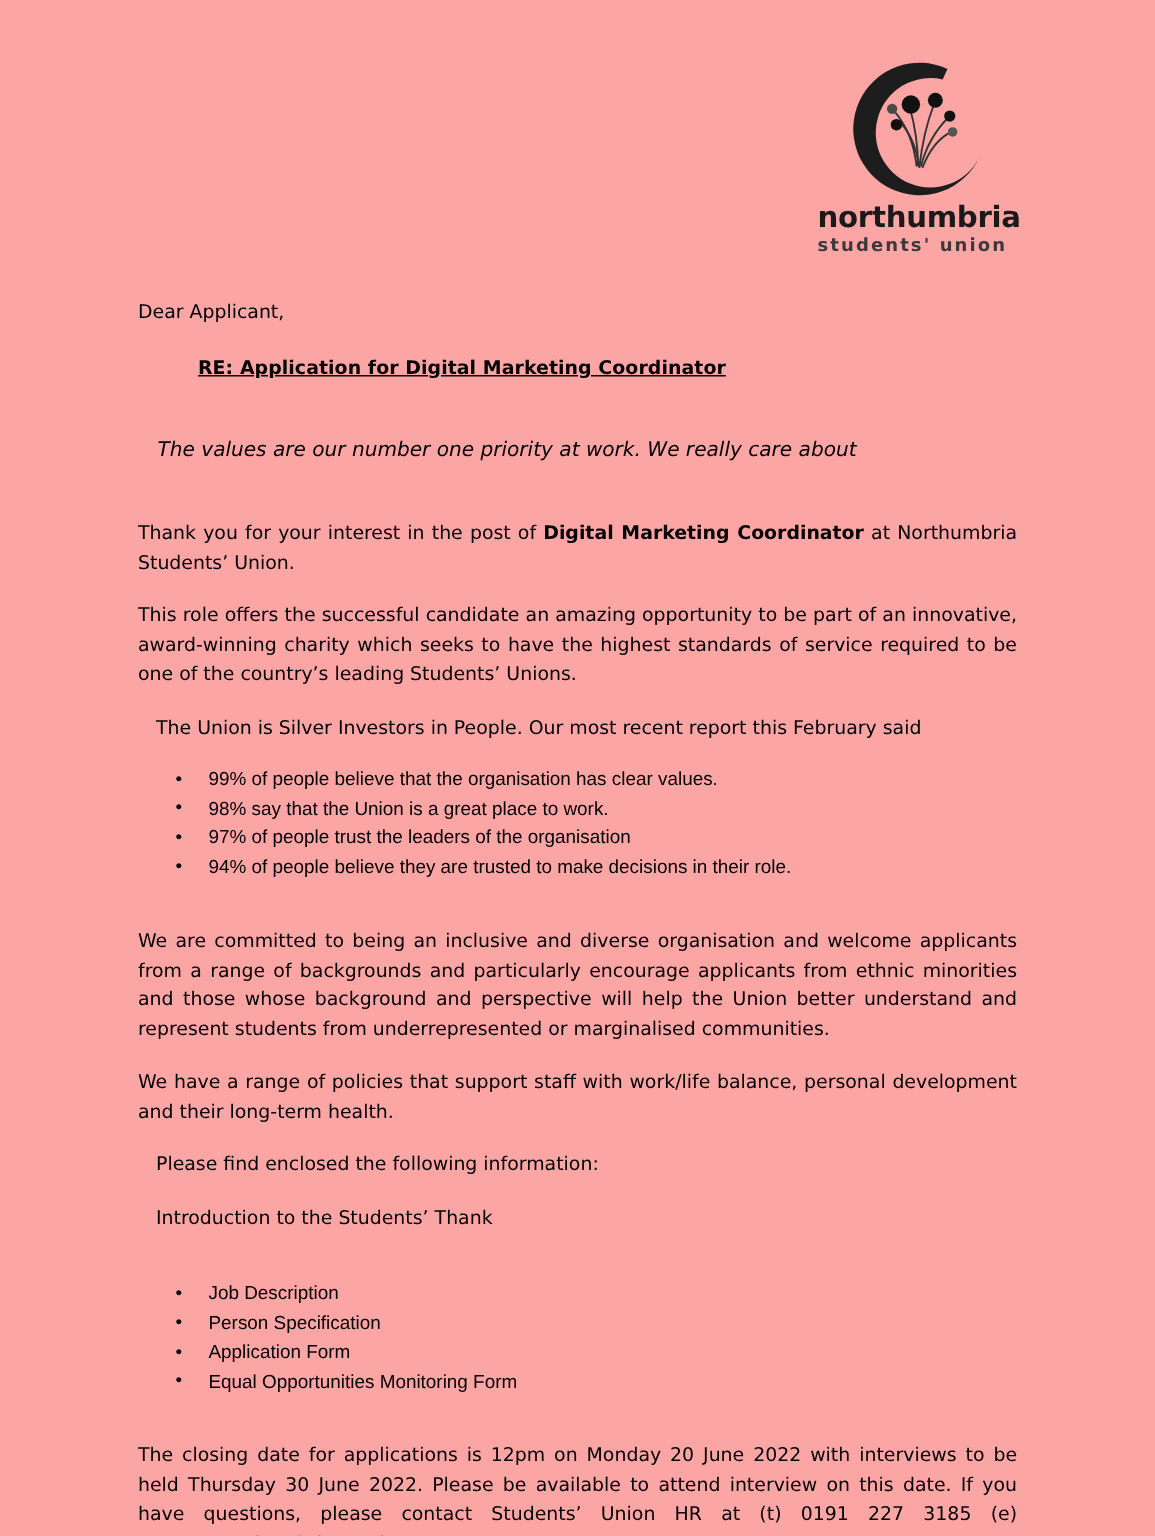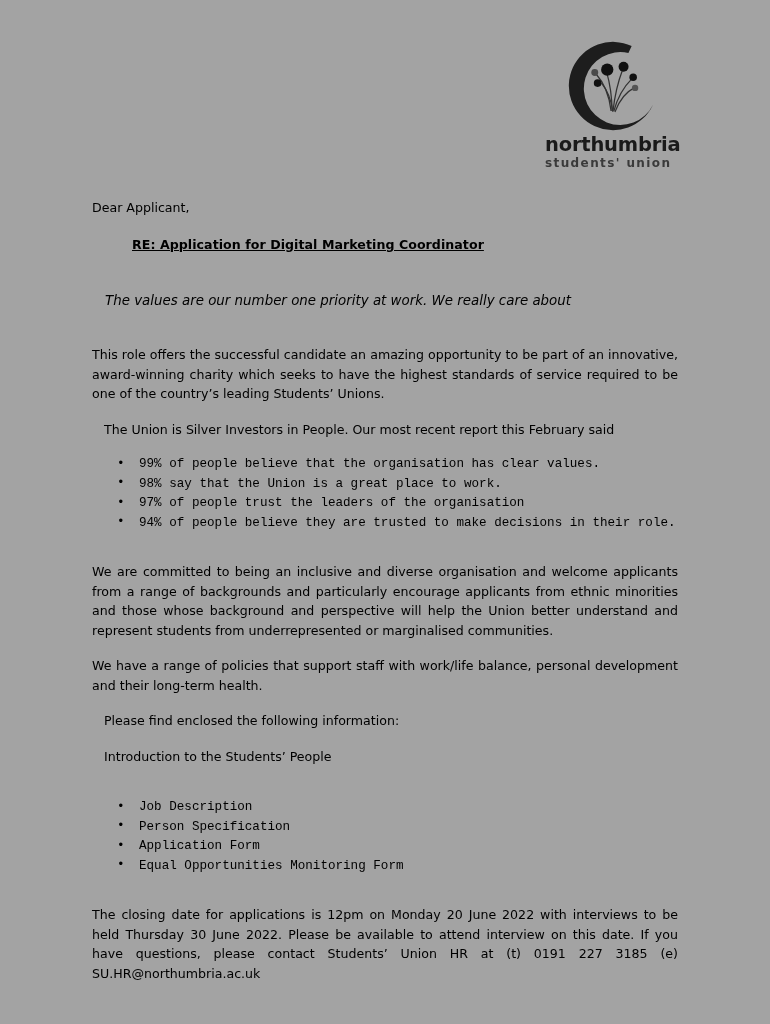--- a/index.html
+++ b/index.html
@@ -13,21 +13,21 @@
     overflow: hidden;
     font-family: "DejaVu Sans", sans-serif;
     color: #000000;
     position: relative;
   }
 
   .page {
     position: relative;
     width: 770px;
     height: 1024px;
-    background: #a3a3a3;
+    background: #fca5a5;
   }
 
   
   .logo-block {
     position: absolute;
     left: 545px;
     top: 38px;
     width: 135px;
     height: 132px;
   }
@@ -111,21 +111,21 @@
   }
 
   ul.bullets {
     list-style: none;
     margin: 0 0 0 0;
     padding: 0;
   }
   ul.bullets li {
     position: relative;
     padding-left: 47px;
-    font-family: Liberation Mono, monospace;
+    font-family: Liberation Sans, sans-serif;
     font-size: 12.6px;
     line-height: 19.5px;
   }
   ul.bullets li::before {
     content: "\2022";
     position: absolute;
     left: 25px;
     top: -0.5px;
     font-size: 12.6px;
     color: #000;
@@ -171,41 +171,42 @@
   <div class="content">
 
     <p class="salutation">Dear Applicant,</p>
 
     <p class="re-line">RE: Application for Digital Marketing Coordinator</p>
 
     <p class="quote">The values are our number one priority at work. We really care about</p>
 
     <div class="spacer-sm"></div>
 
+    <p class="para"><span>Thank you for your interest in the post of </span><b>Digital Marketing Coordinator</b><span> at Northumbria Students’ Union.</span></p>
 
     <p class="para">This role offers the successful candidate an amazing opportunity to be part of an innovative, award-winning charity which seeks to have the highest standards of service required to be one of the country’s leading Students’ Unions.</p>
 
     <p class="para-left">The Union is Silver Investors in People. Our most recent report this February said</p>
 
     <ul class="bullets">
       <li>99% of people believe that the organisation has clear values.</li>
       <li>98% say that the Union is a great place to work.</li>
       <li>97% of people trust the leaders of the organisation</li>
       <li>94% of people believe they are trusted to make decisions in their role.</li>
     </ul>
 
     <div class="spacer-lg"></div>
 
     <p class="para">We are committed to being an inclusive and diverse organisation and welcome applicants from a range of backgrounds and particularly encourage applicants from ethnic minorities and those whose background and perspective will help the Union better understand and represent students from underrepresented or marginalised communities.</p>
 
     <p class="para">We have a range of policies that support staff with work/life balance, personal development and their long-term health.</p>
 
     <p class="para-left">Please find enclosed the following information:</p>
 
-    <p class="para-left">Introduction to the Students’ People</p>
+    <p class="para-left">Introduction to the Students’ Thank</p>
 
     <div class="spacer-sm"></div>
 
     <ul class="bullets">
       <li>Job Description</li>
       <li>Person Specification</li>
       <li>Application Form</li>
       <li>Equal Opportunities Monitoring Form</li>
     </ul>
 

